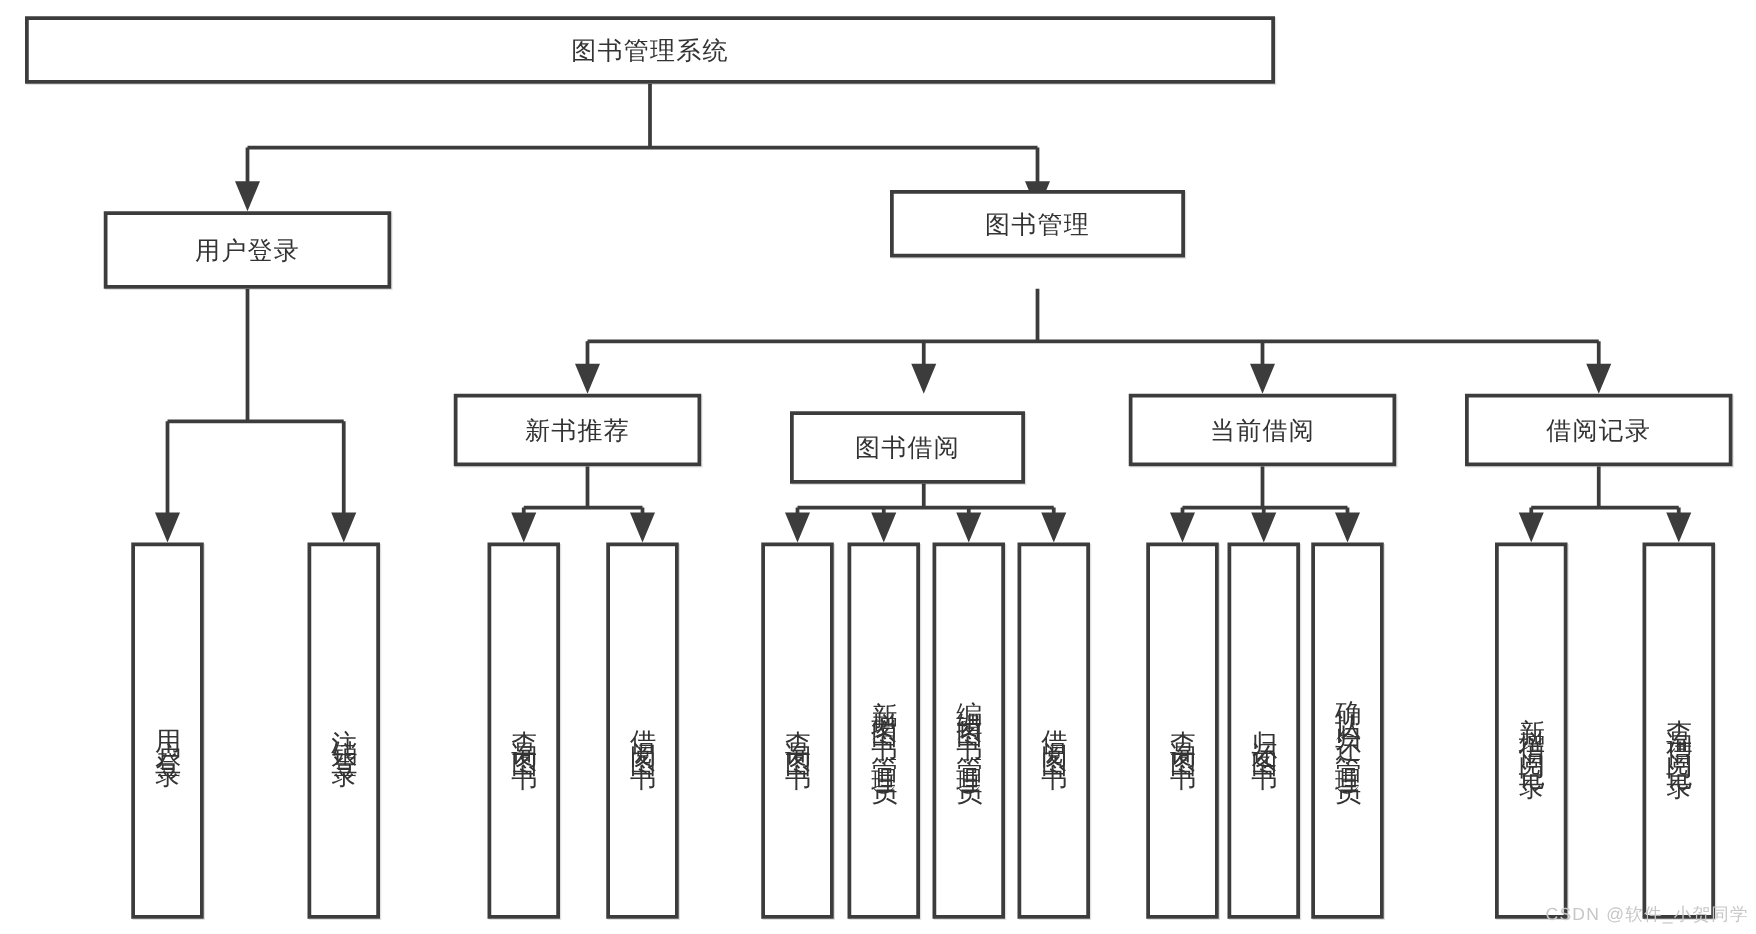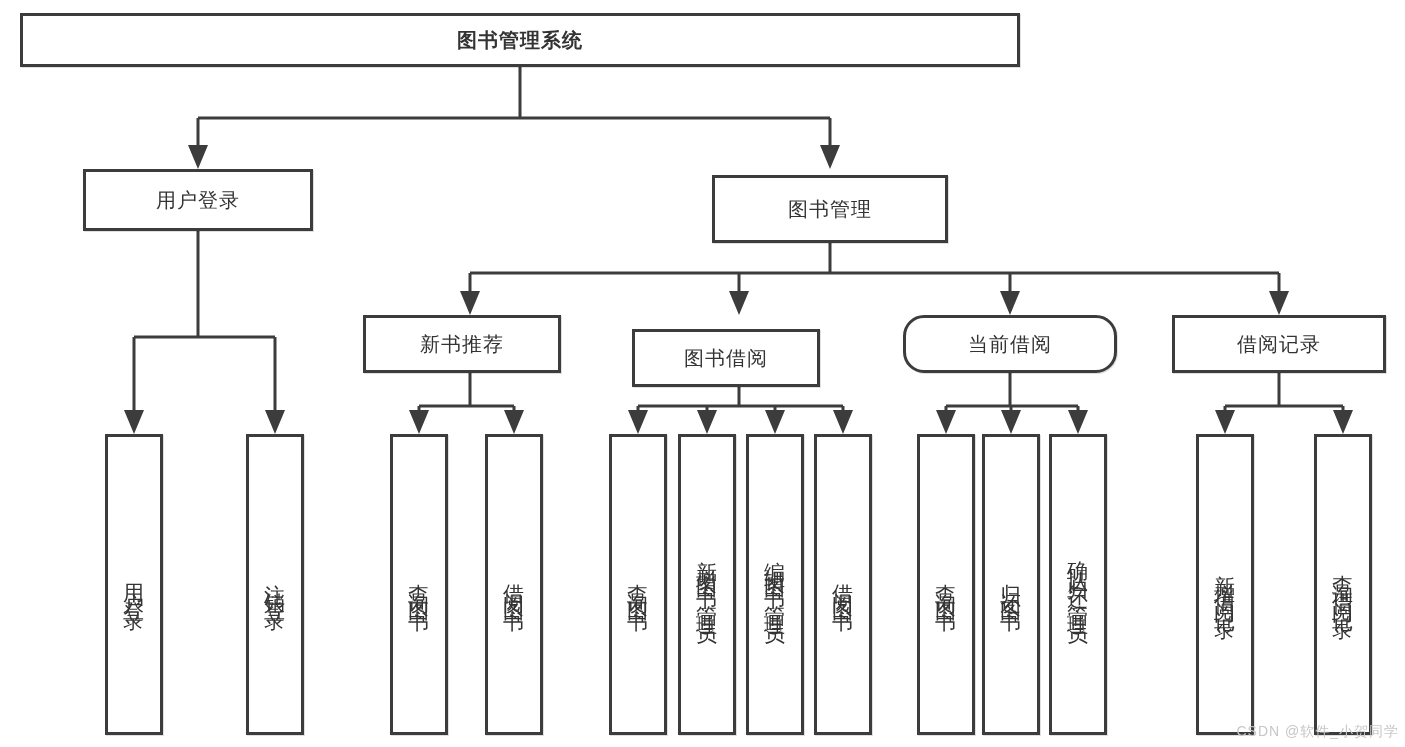--- a/index.html
+++ b/index.html
@@ -72,28 +72,28 @@
       M1000,291 L1020,291 L1010,315 Z  M1269,291 L1289,291 L1279,315 Z
       M124,410 L144,410 L134,434 Z  M265,410 L285,410 L275,434 Z
       M409,410 L429,410 L419,434 Z  M504,410 L524,410 L514,434 Z
       M628,410 L648,410 L638,434 Z  M697,410 L717,410 L707,434 Z
       M765,410 L785,410 L775,434 Z  M833,410 L853,410 L843,434 Z
       M936,410 L956,410 L946,434 Z  M1001,410 L1021,410 L1011,434 Z
       M1068,410 L1088,410 L1078,434 Z
       M1215,410 L1235,410 L1225,434 Z  M1333,410 L1353,410 L1343,434 Z"></path>
   </svg>
 
-  <div class="node h-node" style="left:20px;top:13px;width:1000px;height:54px;font-weight:bold;">图书管理系统</div>
+  <div class="node h-node" style="left:20px;top:13px;width:1000px;height:54px;">图书管理系统</div>
 
   <div class="node h-node" style="left:83px;top:169px;width:230px;height:62px;">用户登录</div>
-  <div class="node h-node" style="left:712px;top:175px;width:236px;height:68px;">图书管理</div>
+  <div class="node h-node" style="left:712px;top:152px;width:236px;height:54px;">图书管理</div>
 
   <div class="node h-node" style="left:363px;top:315px;width:198px;height:58px;">新书推荐</div>
   <div class="node h-node" style="left:632px;top:329px;width:188px;height:58px;text-align:center;">图书借阅</div>
-  <div class="node h-node" style="left:903px;top:315px;width:214px;height:58px;border-radius:21px;">当前借阅</div>
+  <div class="node h-node" style="left:903px;top:315px;width:214px;height:58px;">当前借阅</div>
   <div class="node h-node" style="left:1172px;top:315px;width:214px;height:58px;">借阅记录</div>
 
   <div class="node v-node" style="left:105px;top:434px;width:58px;height:301px;">用户登录</div>
   <div class="node v-node" style="left:246px;top:434px;width:58px;height:301px;">注销登录</div>
 
   <div class="node v-node" style="left:390px;top:434px;width:58px;height:301px;">查询图书</div>
   <div class="node v-node" style="left:485px;top:434px;width:58px;height:301px;">借阅图书</div>
 
   <div class="node v-node" style="left:609px;top:434px;width:58px;height:301px;">查询图书</div>
   <div class="node v-node" style="left:678px;top:434px;width:58px;height:301px;">新增图书（管理员）</div>

